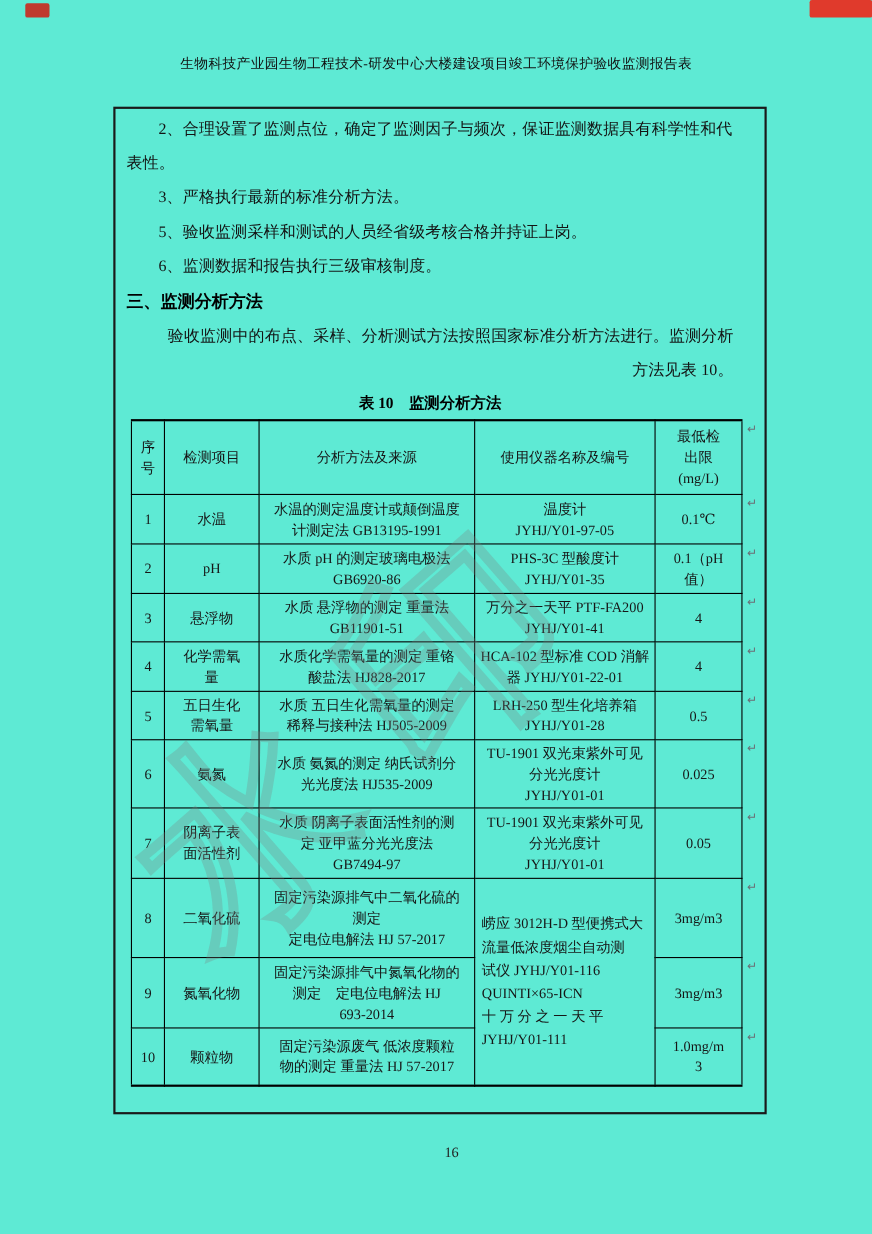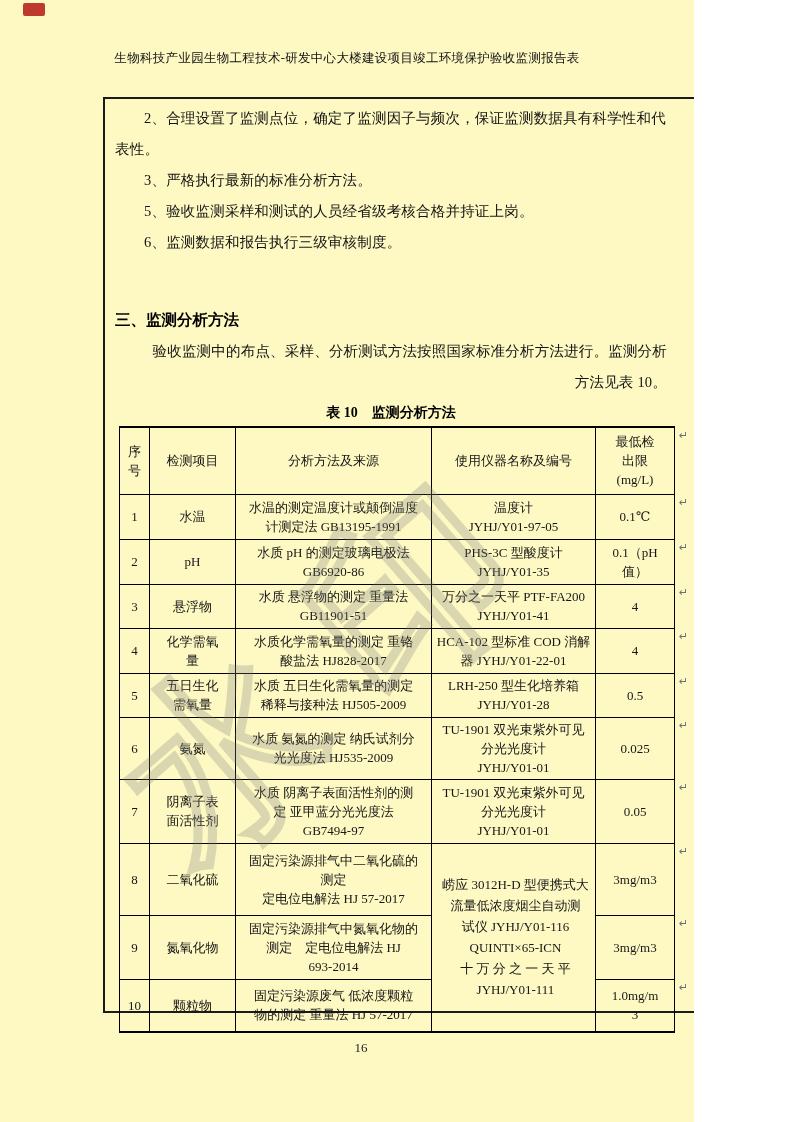--- a/index.html
+++ b/index.html
@@ -1,38 +1,38 @@
 <!DOCTYPE html>
 <html><head>
 <meta charset="utf-8">
 <style>
   * { margin:0; padding:0; box-sizing:border-box; }
   html,body { background:#ffffff; }
   .page {
-    position:relative; width:694px; height:1122px; background:#fef9c3;
+    position:relative; width:793px; height:1122px; background:#5eead4;
     font-family:"Liberation Serif","DejaVu Serif",serif; color:#111;
     overflow:hidden;
   }
   .red-mark { position:absolute; border-radius:2px; }
   .red-mark.tl { left:23px; top:3px; width:22px; height:13px; }
   .red-mark.tr { left:736px; top:0px; width:57px; height:16px; }
   .doc-header {
     position:absolute; top:50px; left:0; width:100%;
     text-align:center; font-size:12.5px; letter-spacing:0.3px; color:#111;
   }
   .content-box {
     position:absolute; left:103px; top:97px; width:594px; height:916px;
     border:2px solid #1a1a1a; padding:4px 28px 0 10px;
   }
   .num-item {
     font-size:14.5px; line-height:31px; text-indent:2em;
     letter-spacing:0.2px; color:#131313;
   }
   .section-heading {
-    font-size:15.5px; font-weight:bold; line-height:33px; color:#000;margin-top:45px;
+    font-size:15.5px; font-weight:bold; line-height:33px; color:#000;
   }
   .body-para {
     font-size:14.5px; line-height:31px; text-indent:2em; letter-spacing:0.2px;
     color:#131313;
     text-align:right;
   }
   .table-caption {
     text-align:center; font-size:14px; font-weight:bold; line-height:26px;
     margin-top:2px; color:#000;
   }
@@ -41,21 +41,21 @@
     border-collapse:collapse; width:555px; table-layout:fixed;
     border-top:2.5px solid #000; border-bottom:2.5px solid #000;
     font-size:13px; color:#161616;
   }
   table.method th, table.method td {
     border:1px solid #000; text-align:center; vertical-align:middle;
     white-space:pre-line; line-height:19px; padding:2px 2px;
     font-weight:normal;
   }
   table.method td.merged-cell {
-    text-align:center; padding-left:6px; line-height:21px;
+    text-align:left; padding-left:6px; line-height:21px;
   }
   .pilcrow-rail { position:absolute; left:558px; top:0; width:18px; height:100%; }
   .pilcrow {
     position:absolute; left:2px; font-size:11px; color:#6b6f75;
     font-family:"DejaVu Sans",sans-serif; line-height:11px;
   }
   .watermark {
     position:absolute; left:150px; top:690px; pointer-events:none;
     font-size:195px; font-weight:bold; letter-spacing:55px;
     color:transparent; -webkit-text-stroke:3px rgba(125,125,125,0.28);

